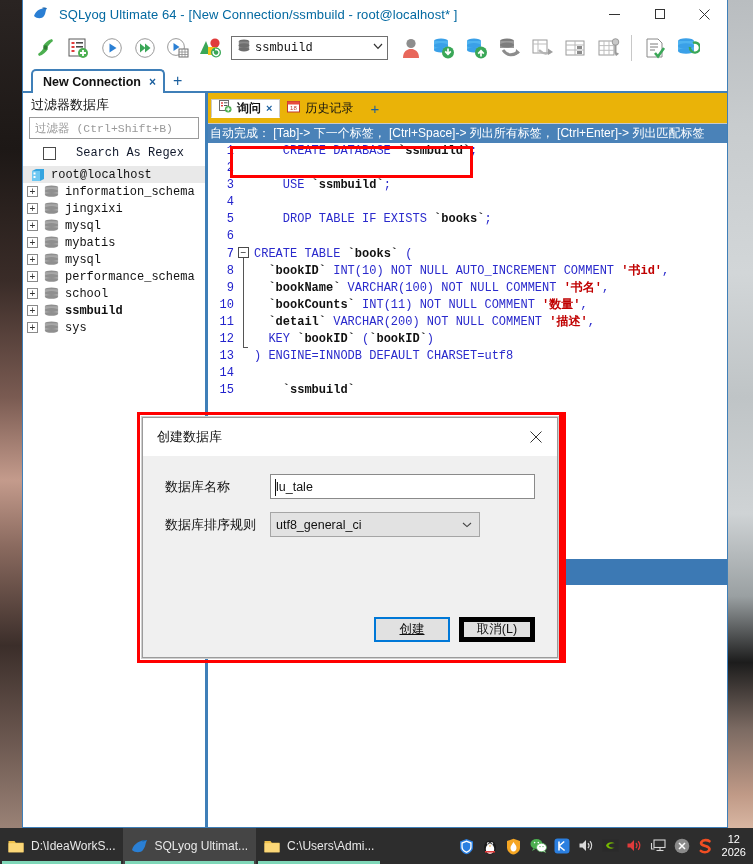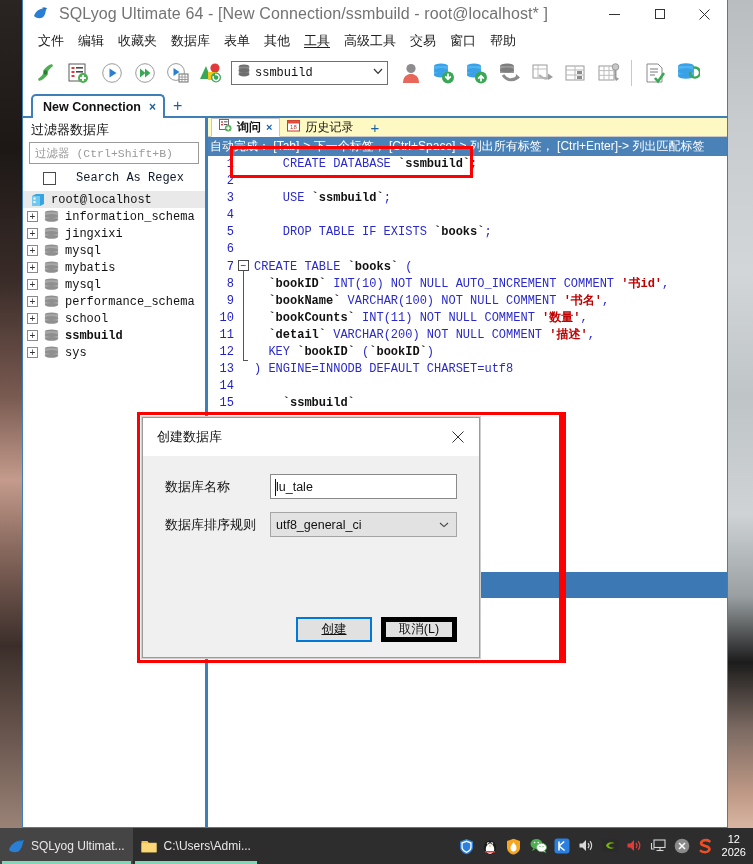--- a/index.html
+++ b/index.html
@@ -43,21 +43,21 @@
     flex: 0 0 28px;
   }
   .title-icon {
     width: 22px; height: 20px; margin: 0 6px 0 8px;
     position: relative; flex: none;
   }
   .dolphin {
     position:absolute; left:2px; top:3px; width:16px; height:14px;
   }
   .title-text {
-    font-size: 16px; color: #737373; white-space: nowrap;
+    font-size: 13px; color: #0369a1; white-space: nowrap;
     letter-spacing: .1px;
   }
   .title-spacer { flex: 1; }
   .win-btn {
     width: 45px; height: 28px; display:flex; align-items:center; justify-content:center;
     font-size: 13px; color:#333;
   }
   .wb-min { display:block; width:11px; height:1px; background:#333; }
   .wb-max { display:block; width:10px; height:10px; border:1px solid #333; }
 
@@ -147,21 +147,21 @@
     font-family:"Liberation Sans", sans-serif;
   }
   .tnode .lbl { color:#111; }
   .tnode.bold .lbl { font-weight:bold; }
   .ico-srv { width:14px; height:14px; margin-right:6px; flex:none; }
   .ico-db  { width:15px; height:13px; margin-right:6px; flex:none; }
 
   
   .editor-pane { flex:1; display:flex; flex-direction:column; min-width:0; background:#fff; position:relative;}
   .qtabs {
-    height: 19px; background:#fef9c3; display:flex; align-items:center; gap:0;
+    height: 31px; background:#eab308; display:flex; align-items:center; gap:0;
     border-bottom:1px solid #c9c9c9; flex:none; padding-left:3px;
   }
   .qtab {
     display:flex; align-items:center; gap:5px; height:19px; padding:0 7px;
     font-size:12px; color:#111;
   }
   .qtab.active { background:#ffffff; font-weight:bold; border:1px solid #c9c9c9; border-bottom:1px solid #fff; }
   .qtab .x { color:#1b5f9e; font-weight:bold; font-size:11px; }
   .qtab-plus { font-size:15px; color:#1b5f9e; padding: 0 10px; line-height:1; }
 
@@ -198,21 +198,21 @@
   .sel-band {
     position:absolute; left:0px; right:0px; top:416px; height:26px; background:#3c79b4;
   }
 
   
   .redbox { position:absolute; border:3px solid #ff0000; pointer-events:none; z-index:60;}
   .redline { position:absolute; background:#ff0000; z-index:60; }
 
   
   #dialog {
-    position:absolute; left:142px; top:417px; width:338px; height:241px;
+    position:absolute; left:142px; top:417px; width:416px; height:241px;
     background:#f0f0f0; border:1px solid #9b9b9b;
     box-shadow: 0 0 0 1px #cfcfcf;
     z-index: 50; display:flex; flex-direction:column;
   }
   .dlg-title {
     height:38px; background:#ffffff; display:flex; align-items:center;
     padding: 0 0 0 14px; flex:none;
   }
   .dlg-title .t { font-size:13px; color:#111; flex:1; }
   .dlg-close { width:42px; height:38px; display:flex; align-items:center; justify-content:center;
@@ -286,33 +286,20 @@
     <div class="win-btn">
         <i class="wb-max"></i>
       </div>
     <div class="win-btn close">
       <svg width="11" height="11" viewBox="0 0 11 11">
           <path d="M0.5 0.5 L10.5 10.5 M10.5 0.5 L0.5 10.5" stroke="currentColor" stroke-width="1" fill="none"></path>
         </svg>
     </div>
   </div>
 
-  <div class="menubar">
-    <div class="menu-item">文件</div>
-    <div class="menu-item">编辑</div>
-    <div class="menu-item">收藏夹</div>
-    <div class="menu-item">数据库</div>
-    <div class="menu-item">表单</div>
-    <div class="menu-item">其他</div>
-    <div class="menu-item underlined">工具</div>
-    <div class="menu-item">高级工具</div>
-    <div class="menu-item">交易</div>
-    <div class="menu-item">窗口</div>
-    <div class="menu-item">帮助</div>
-  </div>
 
   <div class="toolbar">
 
     <div class="tb-btn">
       <svg width="24" height="22" viewBox="0 0 24 22">
         <path d="M4 17 C7 15,9 12,11 9 L14 12 C12 15,9 18,5 19 Z" fill="#4caf50"></path>
         <path d="M19 4 C16 6,14 9,12 12 L9 9 C11 6,14 3,18 2 Z" fill="#4caf50"></path>
         <circle cx="11.5" cy="10.5" r="2.2" fill="#2e7d32"></circle>
       </svg>
     </div>
@@ -749,20 +736,29 @@
     </div>
   </div>
 </div>
 
 <div class="redbox" style="left:230px; top:146px; width:243px; height:32px;"></div>
 <div class="redbox" style="left:137px; top:412px; width:425px; height:251px;"></div>
 <div class="redline" style="left:562px; top:412px; width:4px; height:251px;"></div>
 
 <div id="taskbar">
 
+  <div class="tb-task">
+    <span class="folder-ico">
+      <svg width="16" height="14" viewBox="0 0 16 14">
+        <path d="M0.5 2 h6 l1.3 1.8 h7.7 v9.5 h-15 Z" fill="#f0c14b"></path>
+        <path d="M0.5 4.2 h15 v9.1 h-15 Z" fill="#fbd778"></path>
+      </svg>
+    </span>
+    <span>D:\IdeaWorkS...</span>
+  </div>
 
   <div class="tb-task active">
     <span class="folder-ico">
       <svg width="18" height="16" viewBox="0 0 18 16">
         <path d="M1 11 C3 4,9 1.5,16 1 C14 5,15 7,12 11 C10 14,4 14,1 11 Z" fill="#2a7fd4"></path>
         <path d="M10 1.8 C12 0.5,15 1,16 1 C14 2.5,11.5 2.8,10 1.8 Z" fill="#1b5f9e"></path>
       </svg>
     </span>
     <span>SQLyog Ultimat...</span>
   </div>

